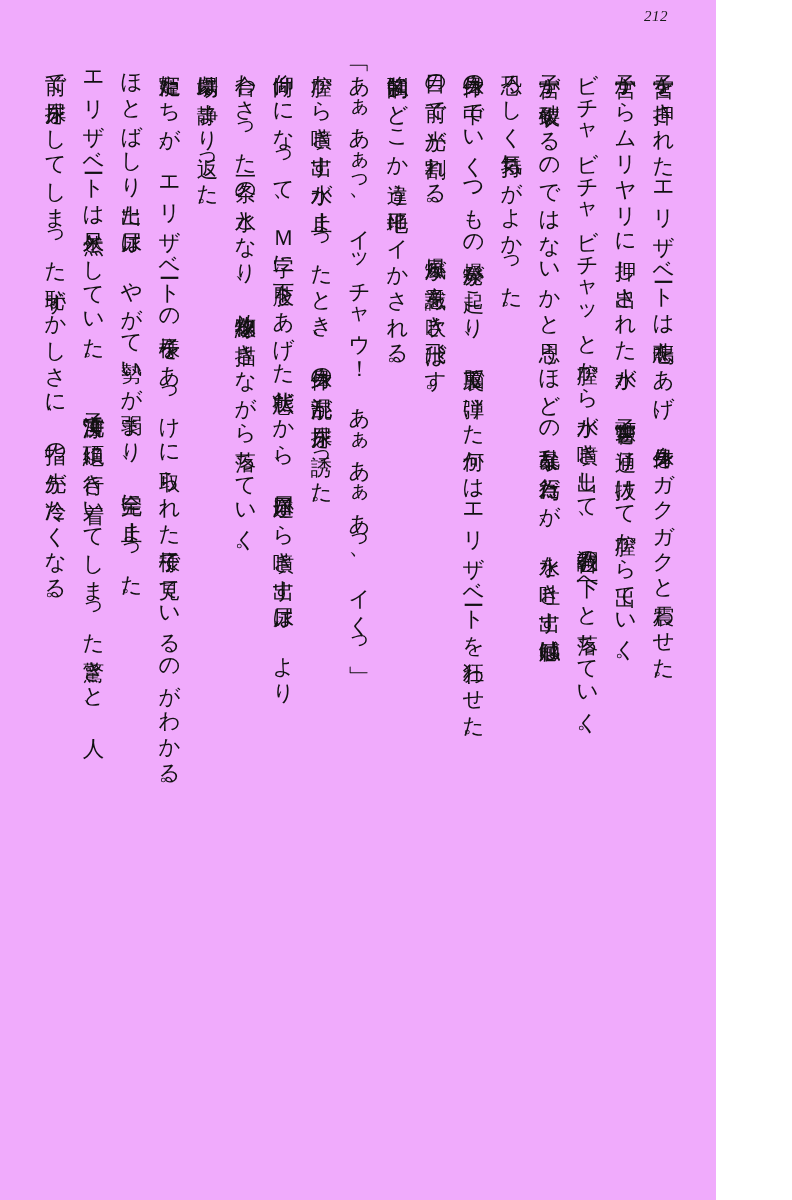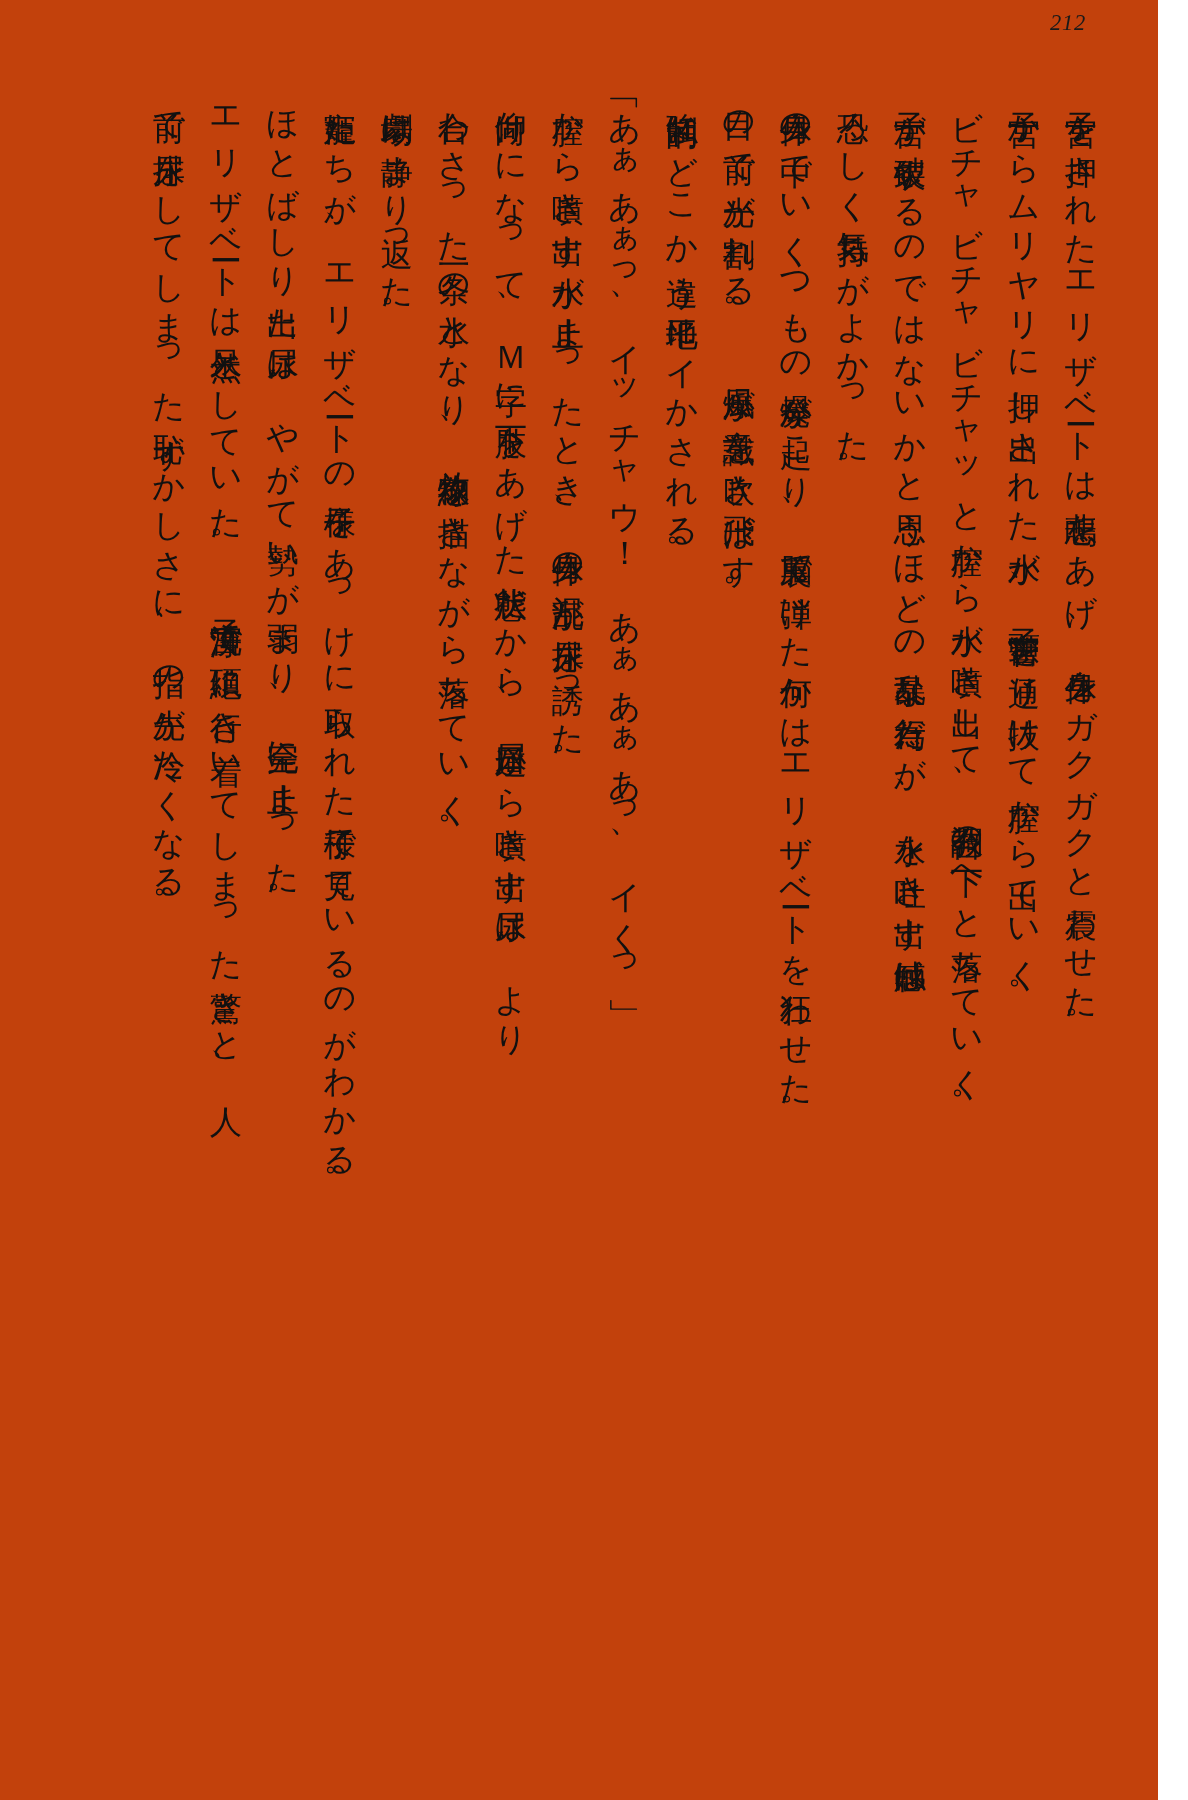--- a/index.html
+++ b/index.html
@@ -10,24 +10,24 @@
   body {
     width: 792px;
     height: 1200px;
     overflow: hidden;
     font-family: "Liberation Serif", "DejaVu Serif", serif;
     color: #141414;
   }
 
   .page {
     position: relative;
-    width: 772px;
+    width: 716px;
     height: 1200px;
     box-sizing: border-box;
-    background: #c2410c;
+    background: #f0abfc;
   }
 
   .page-number {
     position: absolute;
     top: 8px;
     right: 48px;
     font-family: "Liberation Serif", "DejaVu Serif", serif;
     font-size: 15px;
     font-style: italic;
     color: #1a1a1a;

